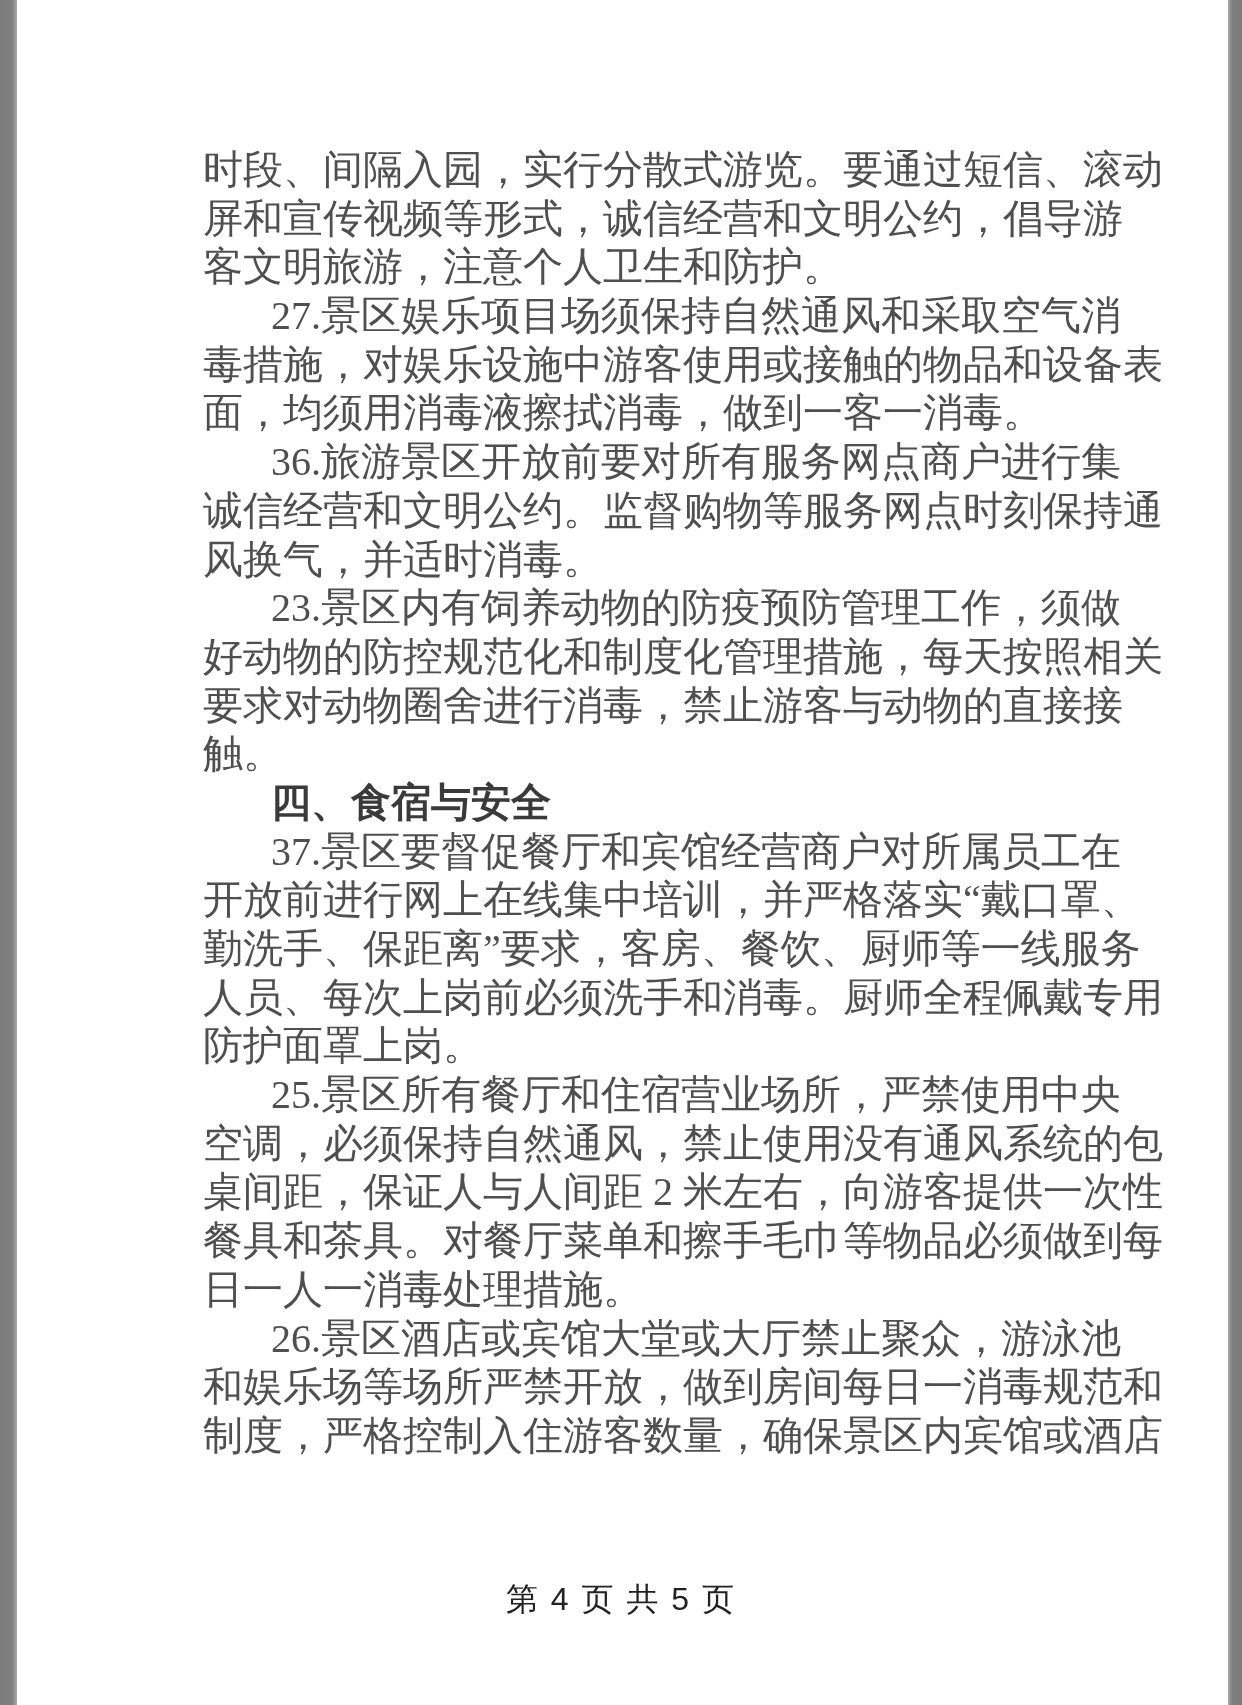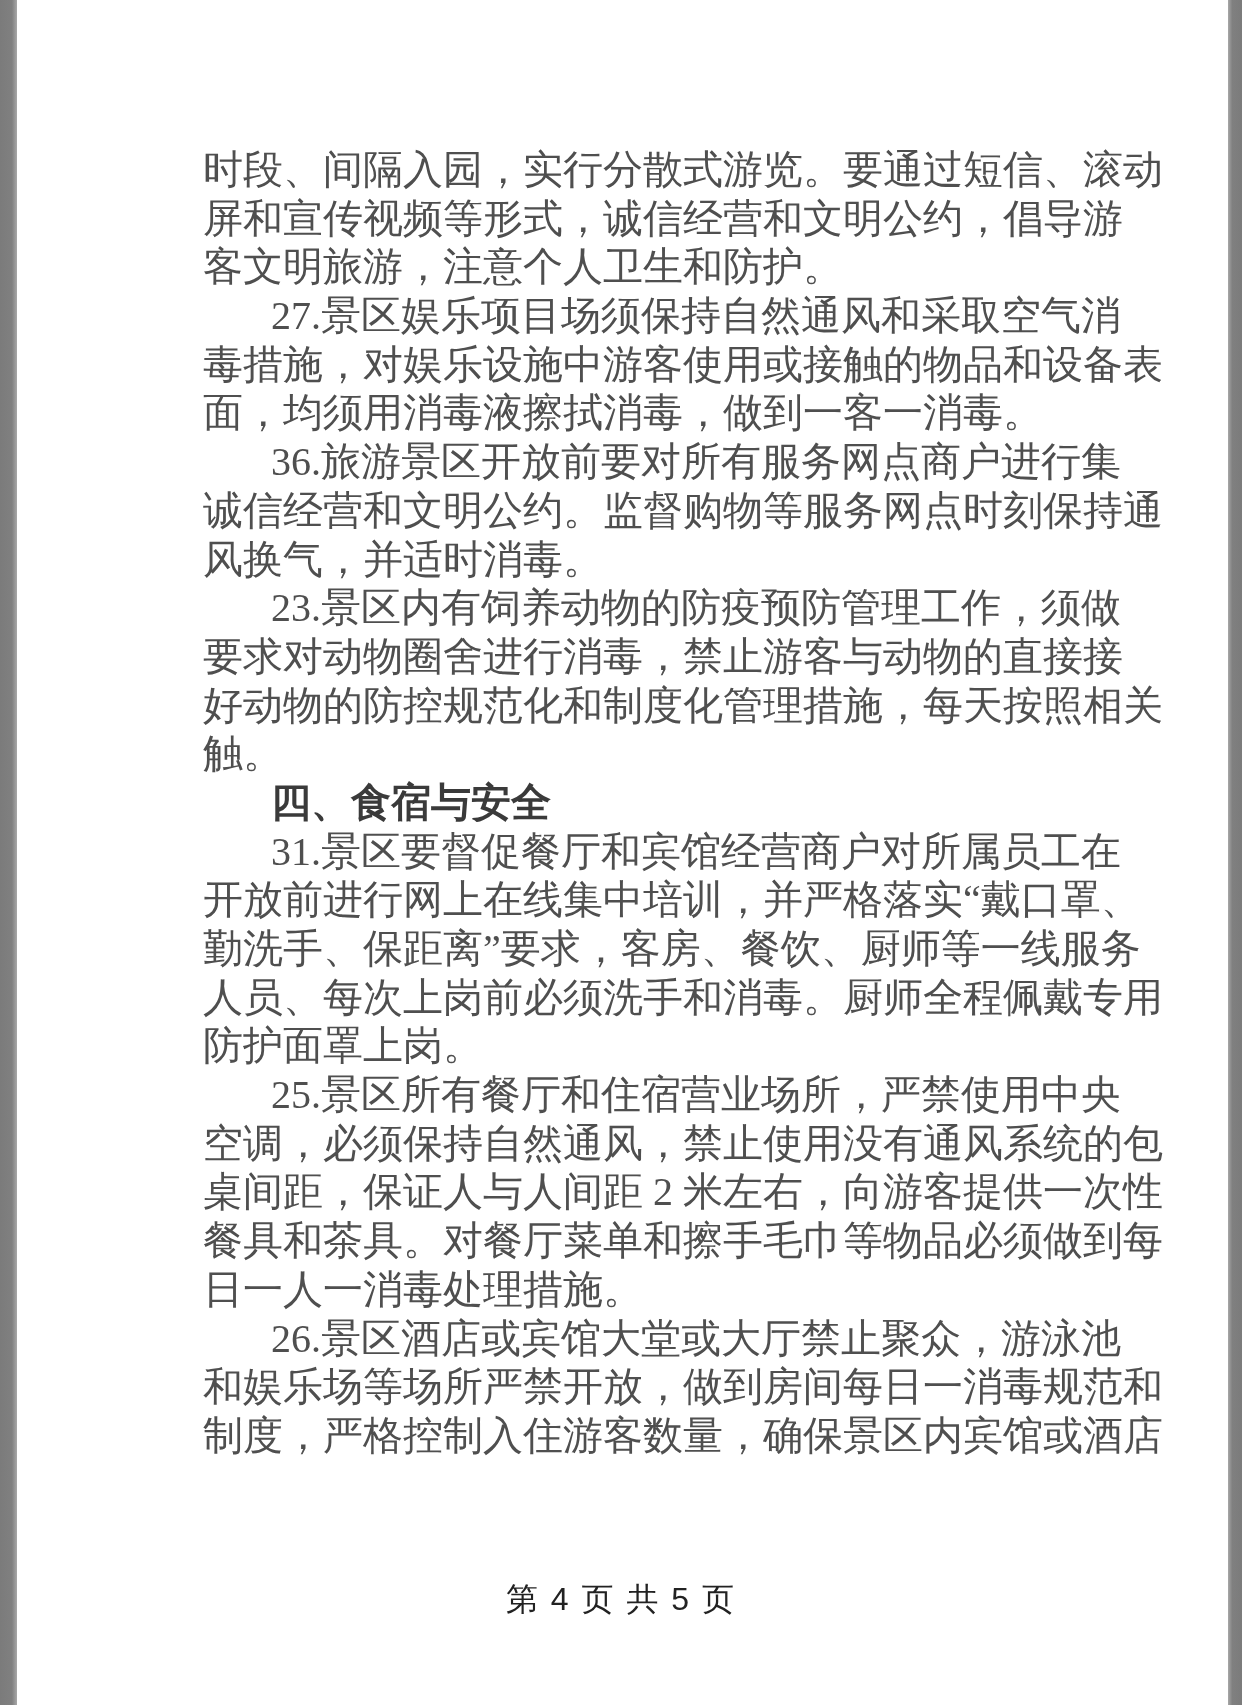--- a/index.html
+++ b/index.html
@@ -73,25 +73,25 @@
       <div class="line">时段、间隔入园，实行分散式游览。要通过短信、滚动</div>
       <div class="line">屏和宣传视频等形式，诚信经营和文明公约，倡导游</div>
       <div class="line last">客文明旅游，注意个人卫生和防护。</div>
       <div class="line indent">27.景区娱乐项目场须保持自然通风和采取空气消</div>
       <div class="line">毒措施，对娱乐设施中游客使用或接触的物品和设备表</div>
       <div class="line last">面，均须用消毒液擦拭消毒，做到一客一消毒。</div>
       <div class="line indent">36.旅游景区开放前要对所有服务网点商户进行集</div>
       <div class="line">诚信经营和文明公约。监督购物等服务网点时刻保持通</div>
       <div class="line last">风换气，并适时消毒。</div>
       <div class="line indent">23.景区内有饲养动物的防疫预防管理工作，须做</div>
+      <div class="line">好动物的防控规范化和制度化管理措施，每天按照相关</div>
       <div class="line">要求对动物圈舍进行消毒，禁止游客与动物的直接接</div>
-      <div class="line">好动物的防控规范化和制度化管理措施，每天按照相关</div>
       <div class="line last">触。</div>
       <div class="line heading indent last">四、食宿与安全</div>
-      <div class="line indent">31.景区要督促餐厅和宾馆经营商户对所属员工在</div>
+      <div class="line indent">37.景区要督促餐厅和宾馆经营商户对所属员工在</div>
       <div class="line">开放前进行网上在线集中培训，并严格落实“戴口罩、</div>
       <div class="line">勤洗手、保距离”要求，客房、餐饮、厨师等一线服务</div>
       <div class="line">人员、每次上岗前必须洗手和消毒。厨师全程佩戴专用</div>
       <div class="line last">防护面罩上岗。</div>
       <div class="line indent">25.景区所有餐厅和住宿营业场所，严禁使用中央</div>
       <div class="line">空调，必须保持自然通风，禁止使用没有通风系统的包</div>
       <div class="line">桌间距，保证人与人间距 2 米左右，向游客提供一次性</div>
       <div class="line">餐具和茶具。对餐厅菜单和擦手毛巾等物品必须做到每</div>
       <div class="line last">日一人一消毒处理措施。</div>
       <div class="line indent">26.景区酒店或宾馆大堂或大厅禁止聚众，游泳池</div>

